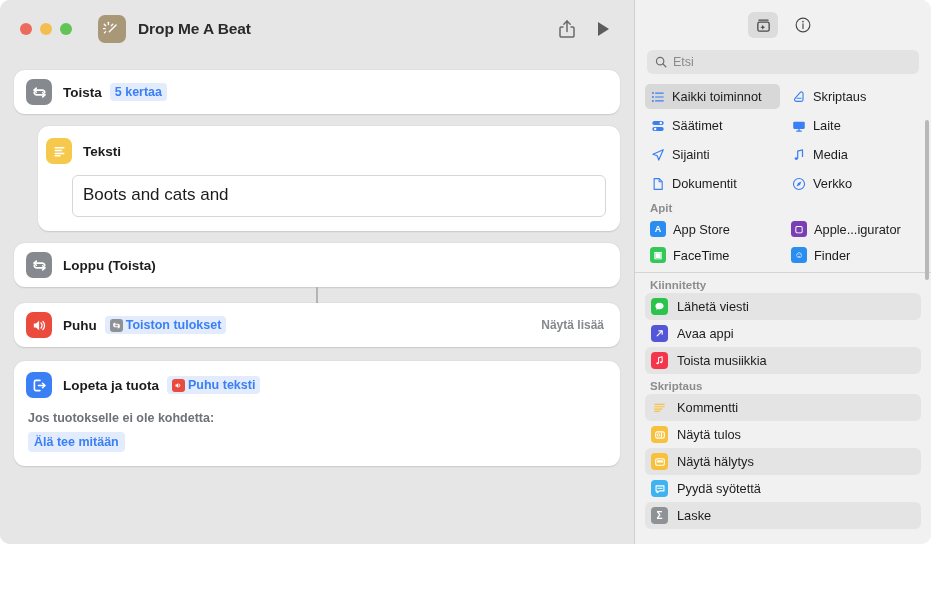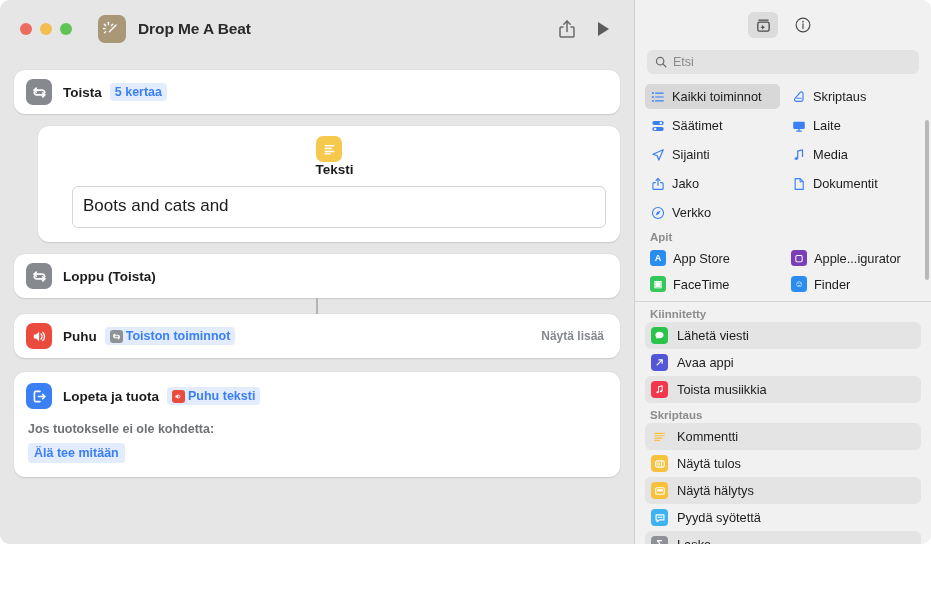--- a/index.html
+++ b/index.html
@@ -130,21 +130,21 @@
 
   
   #repeat-card { margin-top: 13px; height: 44px; }
   #repeat-card .row { height: 44px; }
 
   
   #text-card {
     margin: 12px 0 0 24px;
     padding: 10px 0 14px 0;
   }
-  #text-card .row { padding: 0 8px; min-height: 30px; flex-direction: column; }
+  #text-card .row { padding: 0 8px; min-height: 30px; }
   .text-field {
     margin: 9px 14px 0 34px;
     border: 1px solid #d6d6d8;
     border-radius: 6px;
     background: #fff;
     height: 42px;
     padding: 9px 10px;
     font-size: 17px;
     color: #1c1c1e;
   }
@@ -417,21 +417,21 @@
           <div class="act-title">Puhu</div>
           <div class="token">
             <span class="tokicon gray">
               <svg width="9" height="9" viewBox="0 0 18 18">
                 <path d="M3.5 6.5 H12 A2.6 2.6 0 0 1 14.6 9.1" fill="none" stroke="#fff" stroke-width="2.2" stroke-linecap="round"></path>
                 <path d="M5.6 4.3 L3.3 6.5 L5.6 8.7" fill="none" stroke="#fff" stroke-width="2.2" stroke-linecap="round" stroke-linejoin="round"></path>
                 <path d="M14.5 11.5 H6 A2.6 2.6 0 0 1 3.4 8.9" fill="none" stroke="#fff" stroke-width="2.2" stroke-linecap="round"></path>
                 <path d="M12.4 13.7 L14.7 11.5 L12.4 9.3" fill="none" stroke="#fff" stroke-width="2.2" stroke-linecap="round" stroke-linejoin="round"></path>
               </svg>
             </span>
-            <span>Toiston toiminnot</span>
+            <span>Toiston tulokset</span>
           </div>
           <div class="show-more">Näytä lisää</div>
         </div>
       </div>
 
       <div class="card" id="stop-card">
         <div class="row">
           <div class="act-icon blue">
             <svg width="17" height="17" viewBox="0 0 18 18">
               <path d="M9.5 3.6 H5.2 A1.6 1.6 0 0 0 3.6 5.2 V12.8 A1.6 1.6 0 0 0 5.2 14.4 H9.5" fill="none" stroke="#fff" stroke-width="1.7" stroke-linecap="round" stroke-linejoin="round"></path>
@@ -550,30 +550,20 @@
       <div class="cat-item">
         <span class="cat-ico">
           <svg width="14" height="14" viewBox="0 0 16 16">
             <path d="M6.5 12 V3.6 L12 2.2 V10.4" fill="none" stroke="#3b7ff5" stroke-width="1.4" stroke-linejoin="round"></path>
             <ellipse cx="4.9" cy="12.1" rx="1.9" ry="1.6" fill="#3b7ff5"></ellipse>
           </svg>
         </span>
         <span>Media</span>
       </div>
 
-      <div class="cat-item">
-        <span class="cat-ico">
-          <svg width="14" height="14" viewBox="0 0 16 16">
-            <path d="M5 6.4 H3.4 A1.2 1.2 0 0 0 2.2 7.6 V13 A1.2 1.2 0 0 0 3.4 14.2 H12.6 A1.2 1.2 0 0 0 13.8 13 V7.6 A1.2 1.2 0 0 0 12.6 6.4 H11" fill="none" stroke="#3b7ff5" stroke-width="1.3" stroke-linecap="round"></path>
-            <line x1="8" y1="1.8" x2="8" y2="9.6" stroke="#3b7ff5" stroke-width="1.3" stroke-linecap="round"></line>
-            <path d="M5.8 4 L8 1.8 L10.2 4" fill="none" stroke="#3b7ff5" stroke-width="1.3" stroke-linecap="round" stroke-linejoin="round"></path>
-          </svg>
-        </span>
-        <span>Jako</span>
-      </div>
 
       <div class="cat-item">
         <span class="cat-ico">
           <svg width="14" height="14" viewBox="0 0 16 16">
             <path d="M3.6 1.8 H9.4 L12.8 5.3 V14.2 H3.6 Z" fill="none" stroke="#3b7ff5" stroke-width="1.3" stroke-linejoin="round"></path>
             <path d="M9.3 1.9 V5.4 H12.7" fill="none" stroke="#3b7ff5" stroke-width="1.2" stroke-linejoin="round"></path>
           </svg>
         </span>
         <span>Dokumentit</span>
       </div>

